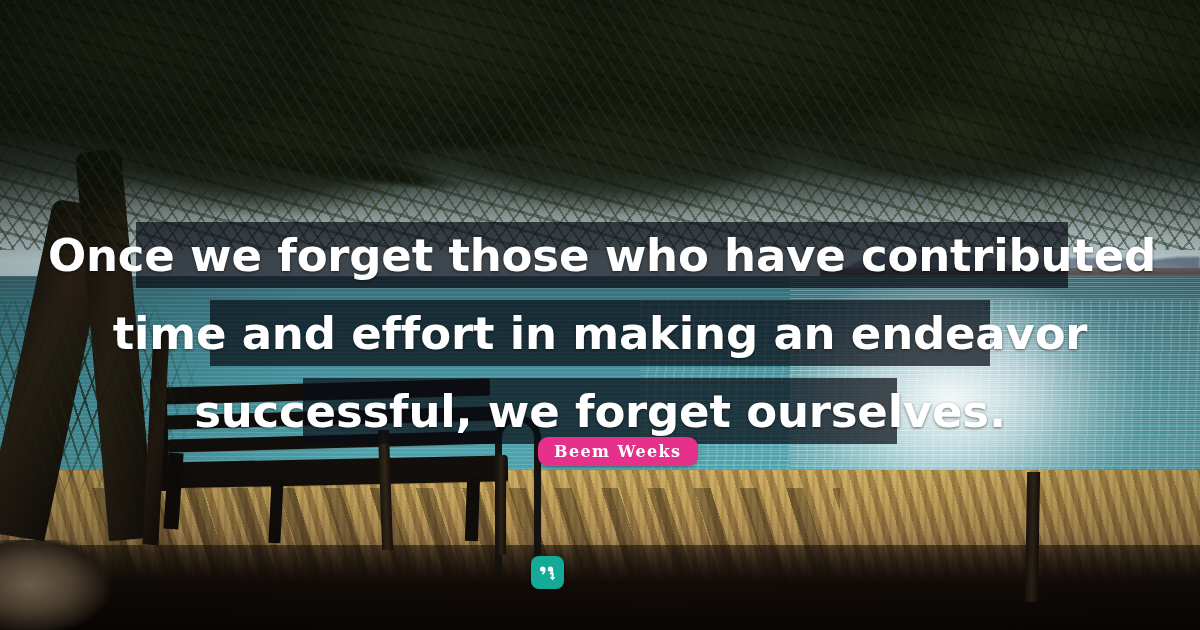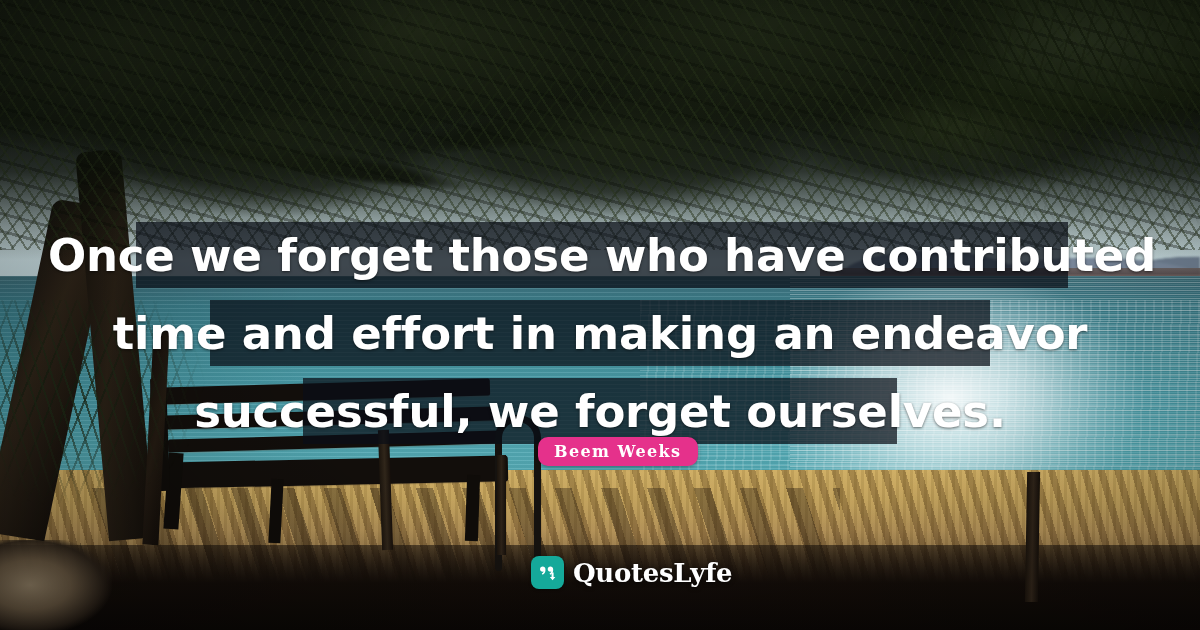--- a/index.html
+++ b/index.html
@@ -392,16 +392,15 @@
   <div class="author">Beem Weeks</div>
 
   <div class="brand">
     <div class="brand-mark">
       <svg width="22" height="22" viewBox="0 0 24 24" aria-hidden="true">
         <path d="M6.2 5.0c-1.6 0-2.9 1.2-2.9 2.8 0 1.6 1.3 2.8 2.9 2.8 0.35 0 0.68-0.06 0.98-0.17 -0.25 0.9-0.95 1.7-1.9 2.1l0.75 1.35c1.95-0.8 3.2-2.6 3.2-4.75V7.8C9.23 6.25 7.9 5.0 6.2 5.0z" fill="#ffffff"></path>
         <path d="M14.6 5.0c-1.6 0-2.9 1.2-2.9 2.8 0 1.6 1.3 2.8 2.9 2.8 0.35 0 0.68-0.06 0.98-0.17 -0.25 0.9-0.95 1.7-1.9 2.1l0.75 1.35c1.95-0.8 3.2-2.6 3.2-4.75V7.8C17.63 6.25 16.3 5.0 14.6 5.0z" fill="#ffffff"></path>
         <path d="M15.9 11.4h2.2v5.0h1.9l-3.0 3.6 -3.0-3.6h1.9z" fill="#ffffff"></path>
       </svg>
     </div>
-    <div class="brand-name">QuotesLyfe</div>
   </div>
 
 </div>
 
 </body></html>

